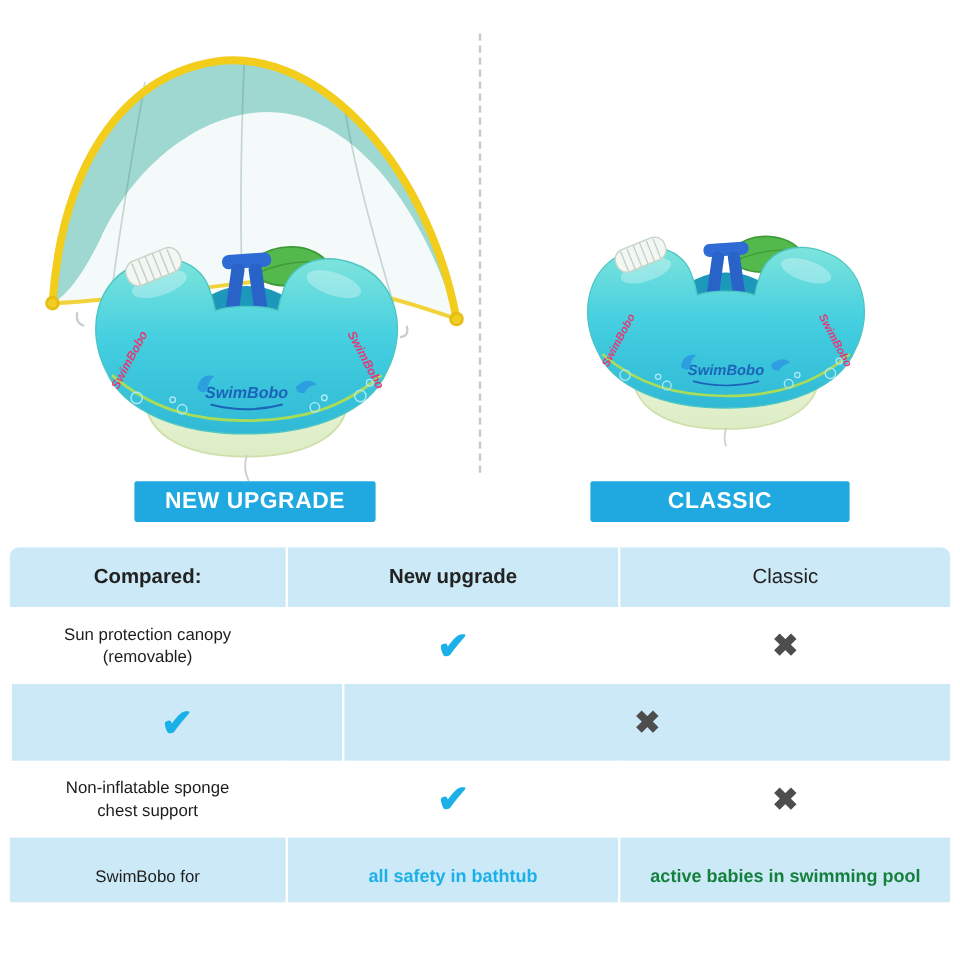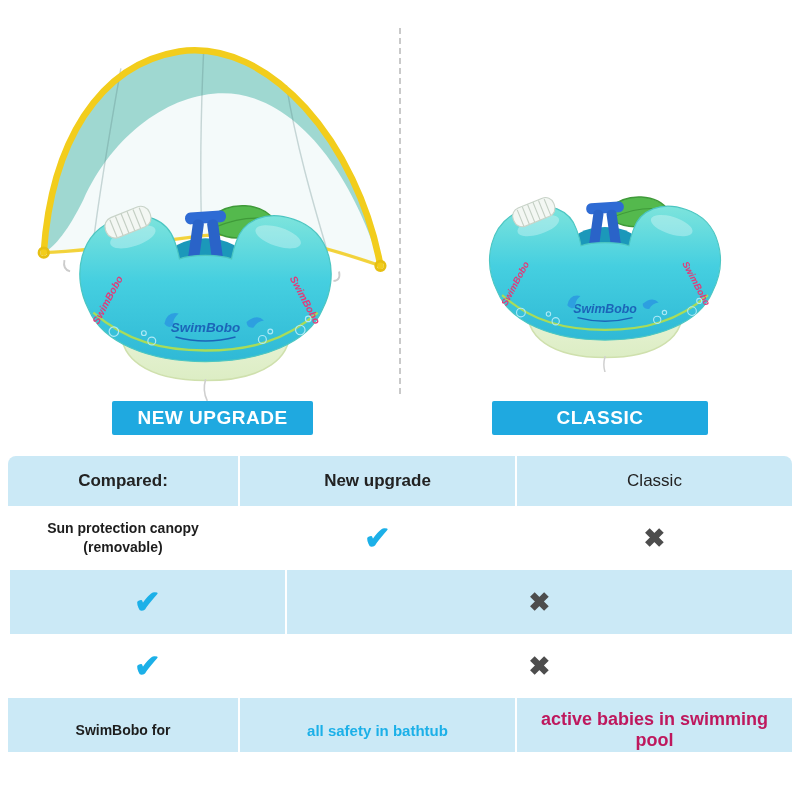--- a/index.html
+++ b/index.html
@@ -31,25 +31,25 @@
   .row.body{height:64px;}
   .cell{
     display:flex;align-items:center;justify-content:center;
     text-align:center;padding:0 8px;box-sizing:border-box;
   }
   .c1{width:230px;}
   .c2{width:277px;border-left:2px solid #ffffff;}
   .c3{flex:1;border-left:2px solid #ffffff;}
   .hdr{font-size:17px;font-weight:bold;color:#222222;}
   .hdr-classic{font-weight:normal;}
-  .feature{font-size:14px;font-weight:bold;color:#1d1d1d;white-space:pre-line;line-height:1.35;}
+  .feature{font-size:14px;font-weight:normal;color:#1d1d1d;white-space:pre-line;line-height:1.35;}
   .check{color:#1cb0e8;font-size:32px;font-weight:bold;line-height:1;}
   .cross{color:#4d4d4d;font-size:26px;font-weight:bold;line-height:1;}
   .val-new{color:#1cb0e8;font-weight:bold;font-size:15px;}
-  .val-classic{color:#be185d;font-weight:bold;font-size:18px;}
+  .val-classic{color:#15803d;font-weight:bold;font-size:15px;}
   svg text{font-family:"Liberation Sans",sans-serif;}
 </style>
 </head>
 <body>
 
 <div class="stage">
 
   <svg width="0" height="0" style="position:absolute" aria-hidden="true">
     <defs>
       <linearGradient id="ringGrad" x1="0" y1="0" x2="0" y2="1">
@@ -172,20 +172,22 @@
     <div class="row body blue">
       <div class="cell c2">
           <span class="check">✔</span>
         </div>
       <div class="cell c3">
           <span class="cross">✖</span>
         </div>
     </div>
 
     <div class="row body white">
+      <div class="cell c1 feature">Non-inflatable sponge
+chest support</div>
       <div class="cell c2">
           <span class="check">✔</span>
         </div>
       <div class="cell c3">
           <span class="cross">✖</span>
         </div>
     </div>
 
     <div class="row body blue">
       <div class="cell c1 feature">SwimBobo for</div>

